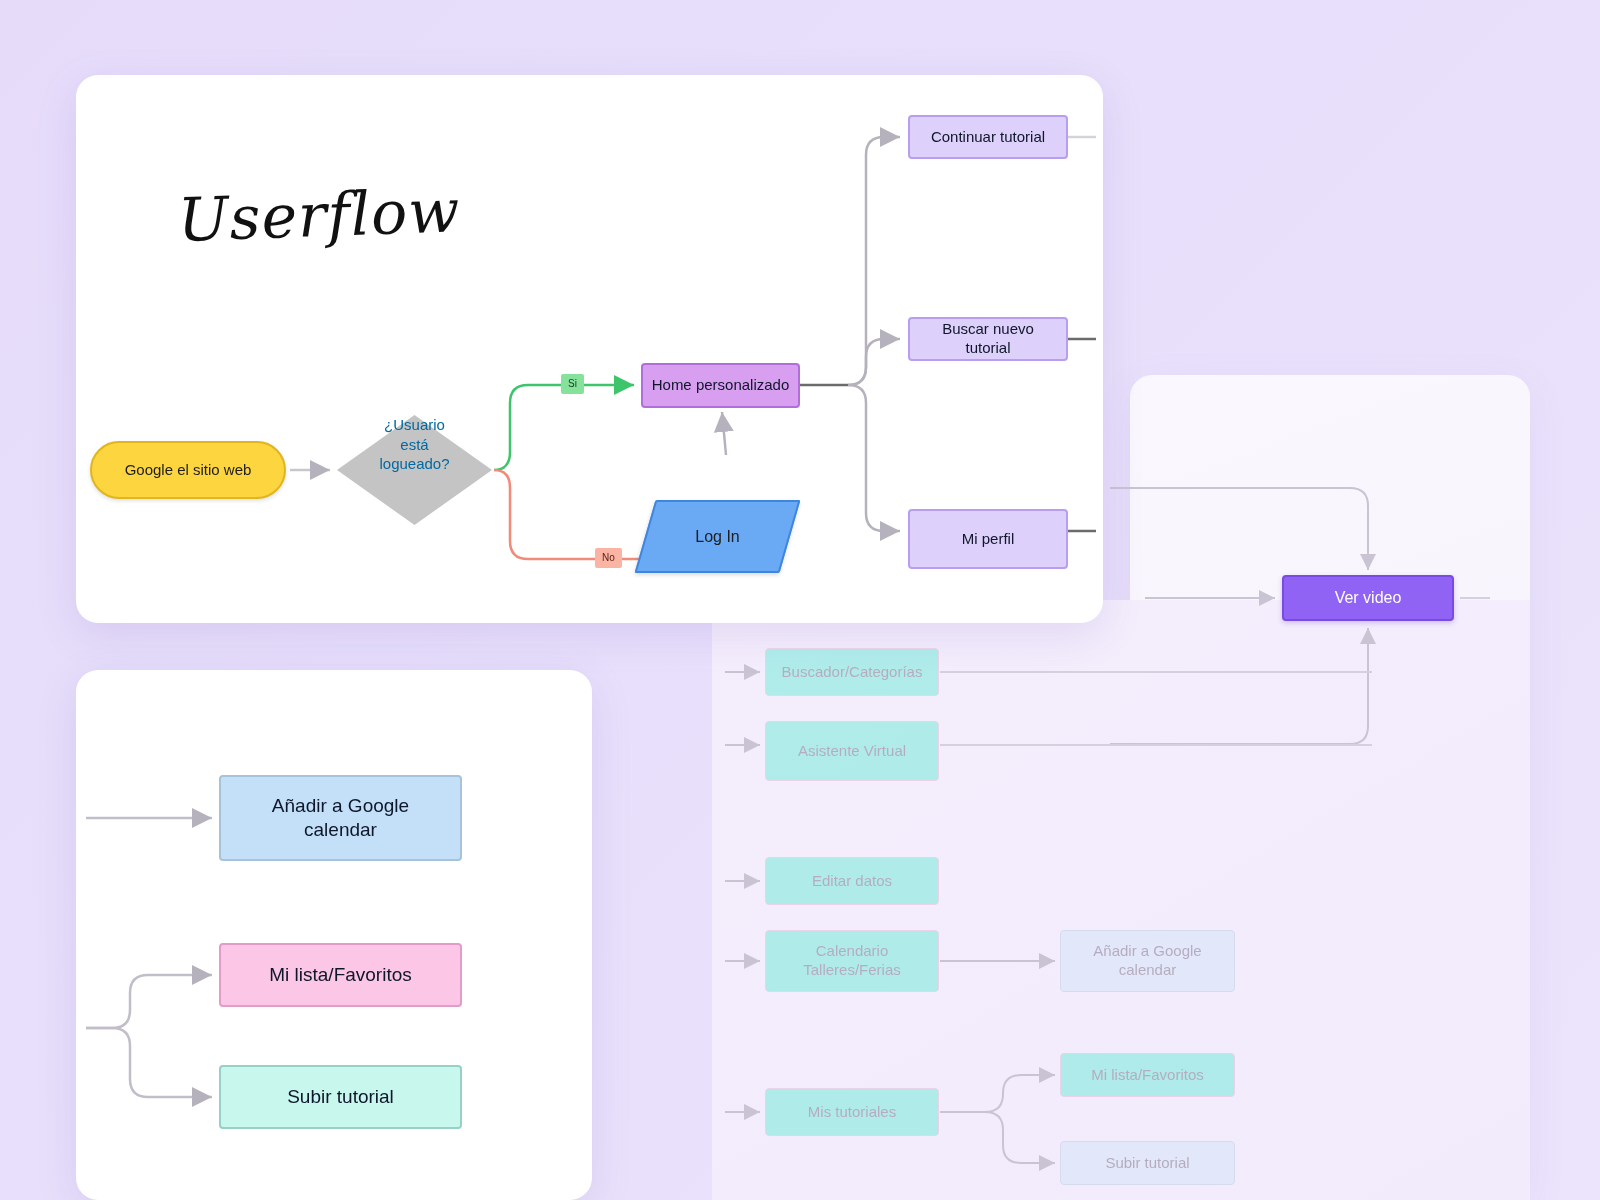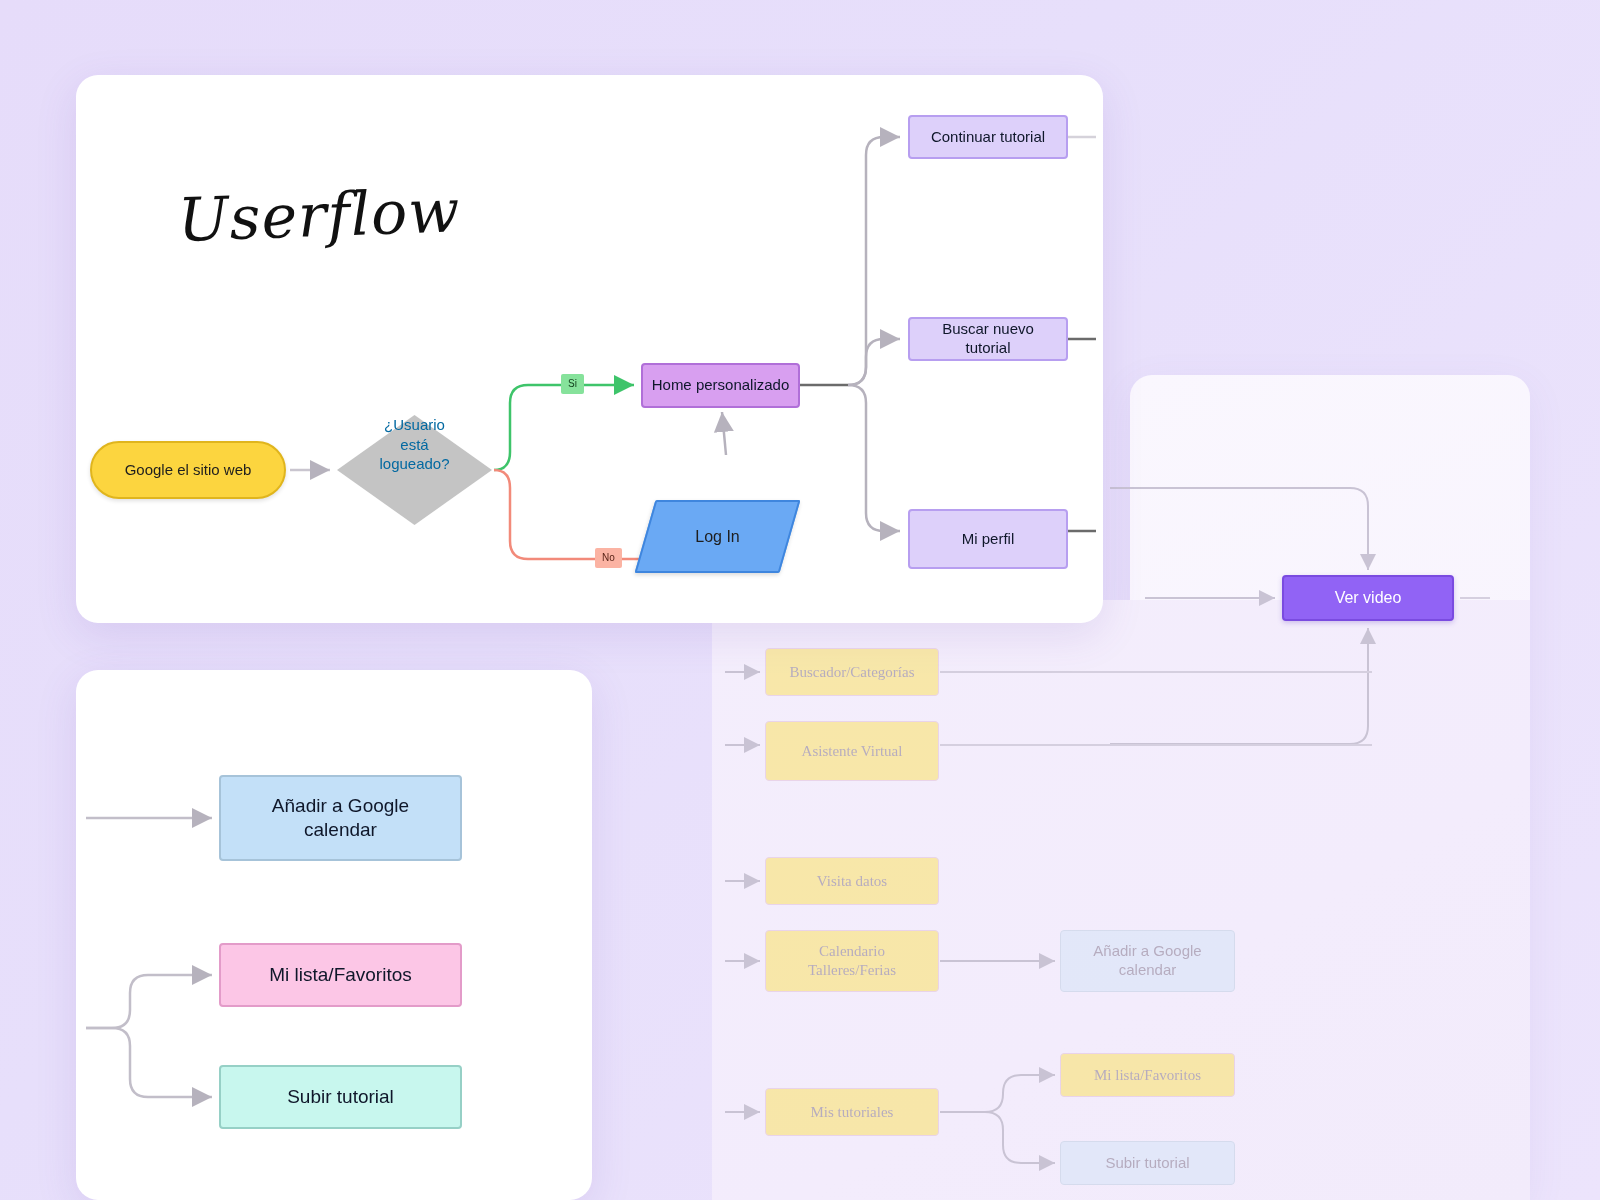--- a/index.html
+++ b/index.html
@@ -129,21 +129,21 @@
     padding: 5px 7px;
     border-radius: 2px;
     z-index: 9;
     line-height: 1;
   }
   .badge-yes { background: #86e29b; color: #14431f; }
   .badge-no  { background: #fbb3a3; color: #5a2418; }
 
   
   .faded { opacity: .45; }
-  .faded.sh-pink2  { background: #fde047; border: 1px solid #ddb6d3; color: #6d5f76; font-family: Liberation Serif, serif; }
+  .faded.sh-pink2  { background: #5eead4; border: 1px solid #ddb6d3; color: #6d5f76; }
   .faded.sh-lblue2 { background: #cfe3f7; border: 1px solid #b2c8dd; color: #6d5f76; }
 
   svg.edges { position: absolute; left: 0; top: 0; width: 1600px; height: 1200px;
               pointer-events: none; }
   #edges-main  { z-index: 7; }
   #edges-left  { z-index: 7; }
   #edges-back  { z-index: 3; }
   #edges-right { z-index: 3; }
 </style>
 </head>
@@ -198,21 +198,21 @@
   <path d="M766 620 L938 620" fill="none" stroke="#ddb6d3" stroke-width="2"></path>
 </svg>
 
 <div class="node faded sh-pink2" id="b-buscador" style="left:765px; top:648px; width:174px; height:48px; font-size:15px;">
   <span>Buscador/Categorías</span>
 </div>
 <div class="node faded sh-pink2" id="b-asistente" style="left:765px; top:721px; width:174px; height:60px; font-size:15px;">
   <span>Asistente Virtual</span>
 </div>
 <div class="node faded sh-pink2" id="b-editar" style="left:765px; top:857px; width:174px; height:48px; font-size:15px;">
-  <span>Visita datos</span>
+  <span>Editar datos</span>
 </div>
 <div class="node faded sh-pink2" id="b-calendario" style="left:765px; top:930px; width:174px; height:62px; font-size:15px; flex-direction:column;">
   <span>Calendario</span>
   <span>Talleres/Ferias</span>
 </div>
 <div class="node faded sh-lblue2" id="b-gcal" style="left:1060px; top:930px; width:175px; height:62px; font-size:15px; flex-direction:column;">
   <span>Añadir a Google</span>
   <span>calendar</span>
 </div>
 <div class="node faded sh-pink2" id="b-mistut" style="left:765px; top:1088px; width:174px; height:48px; font-size:15px;">

